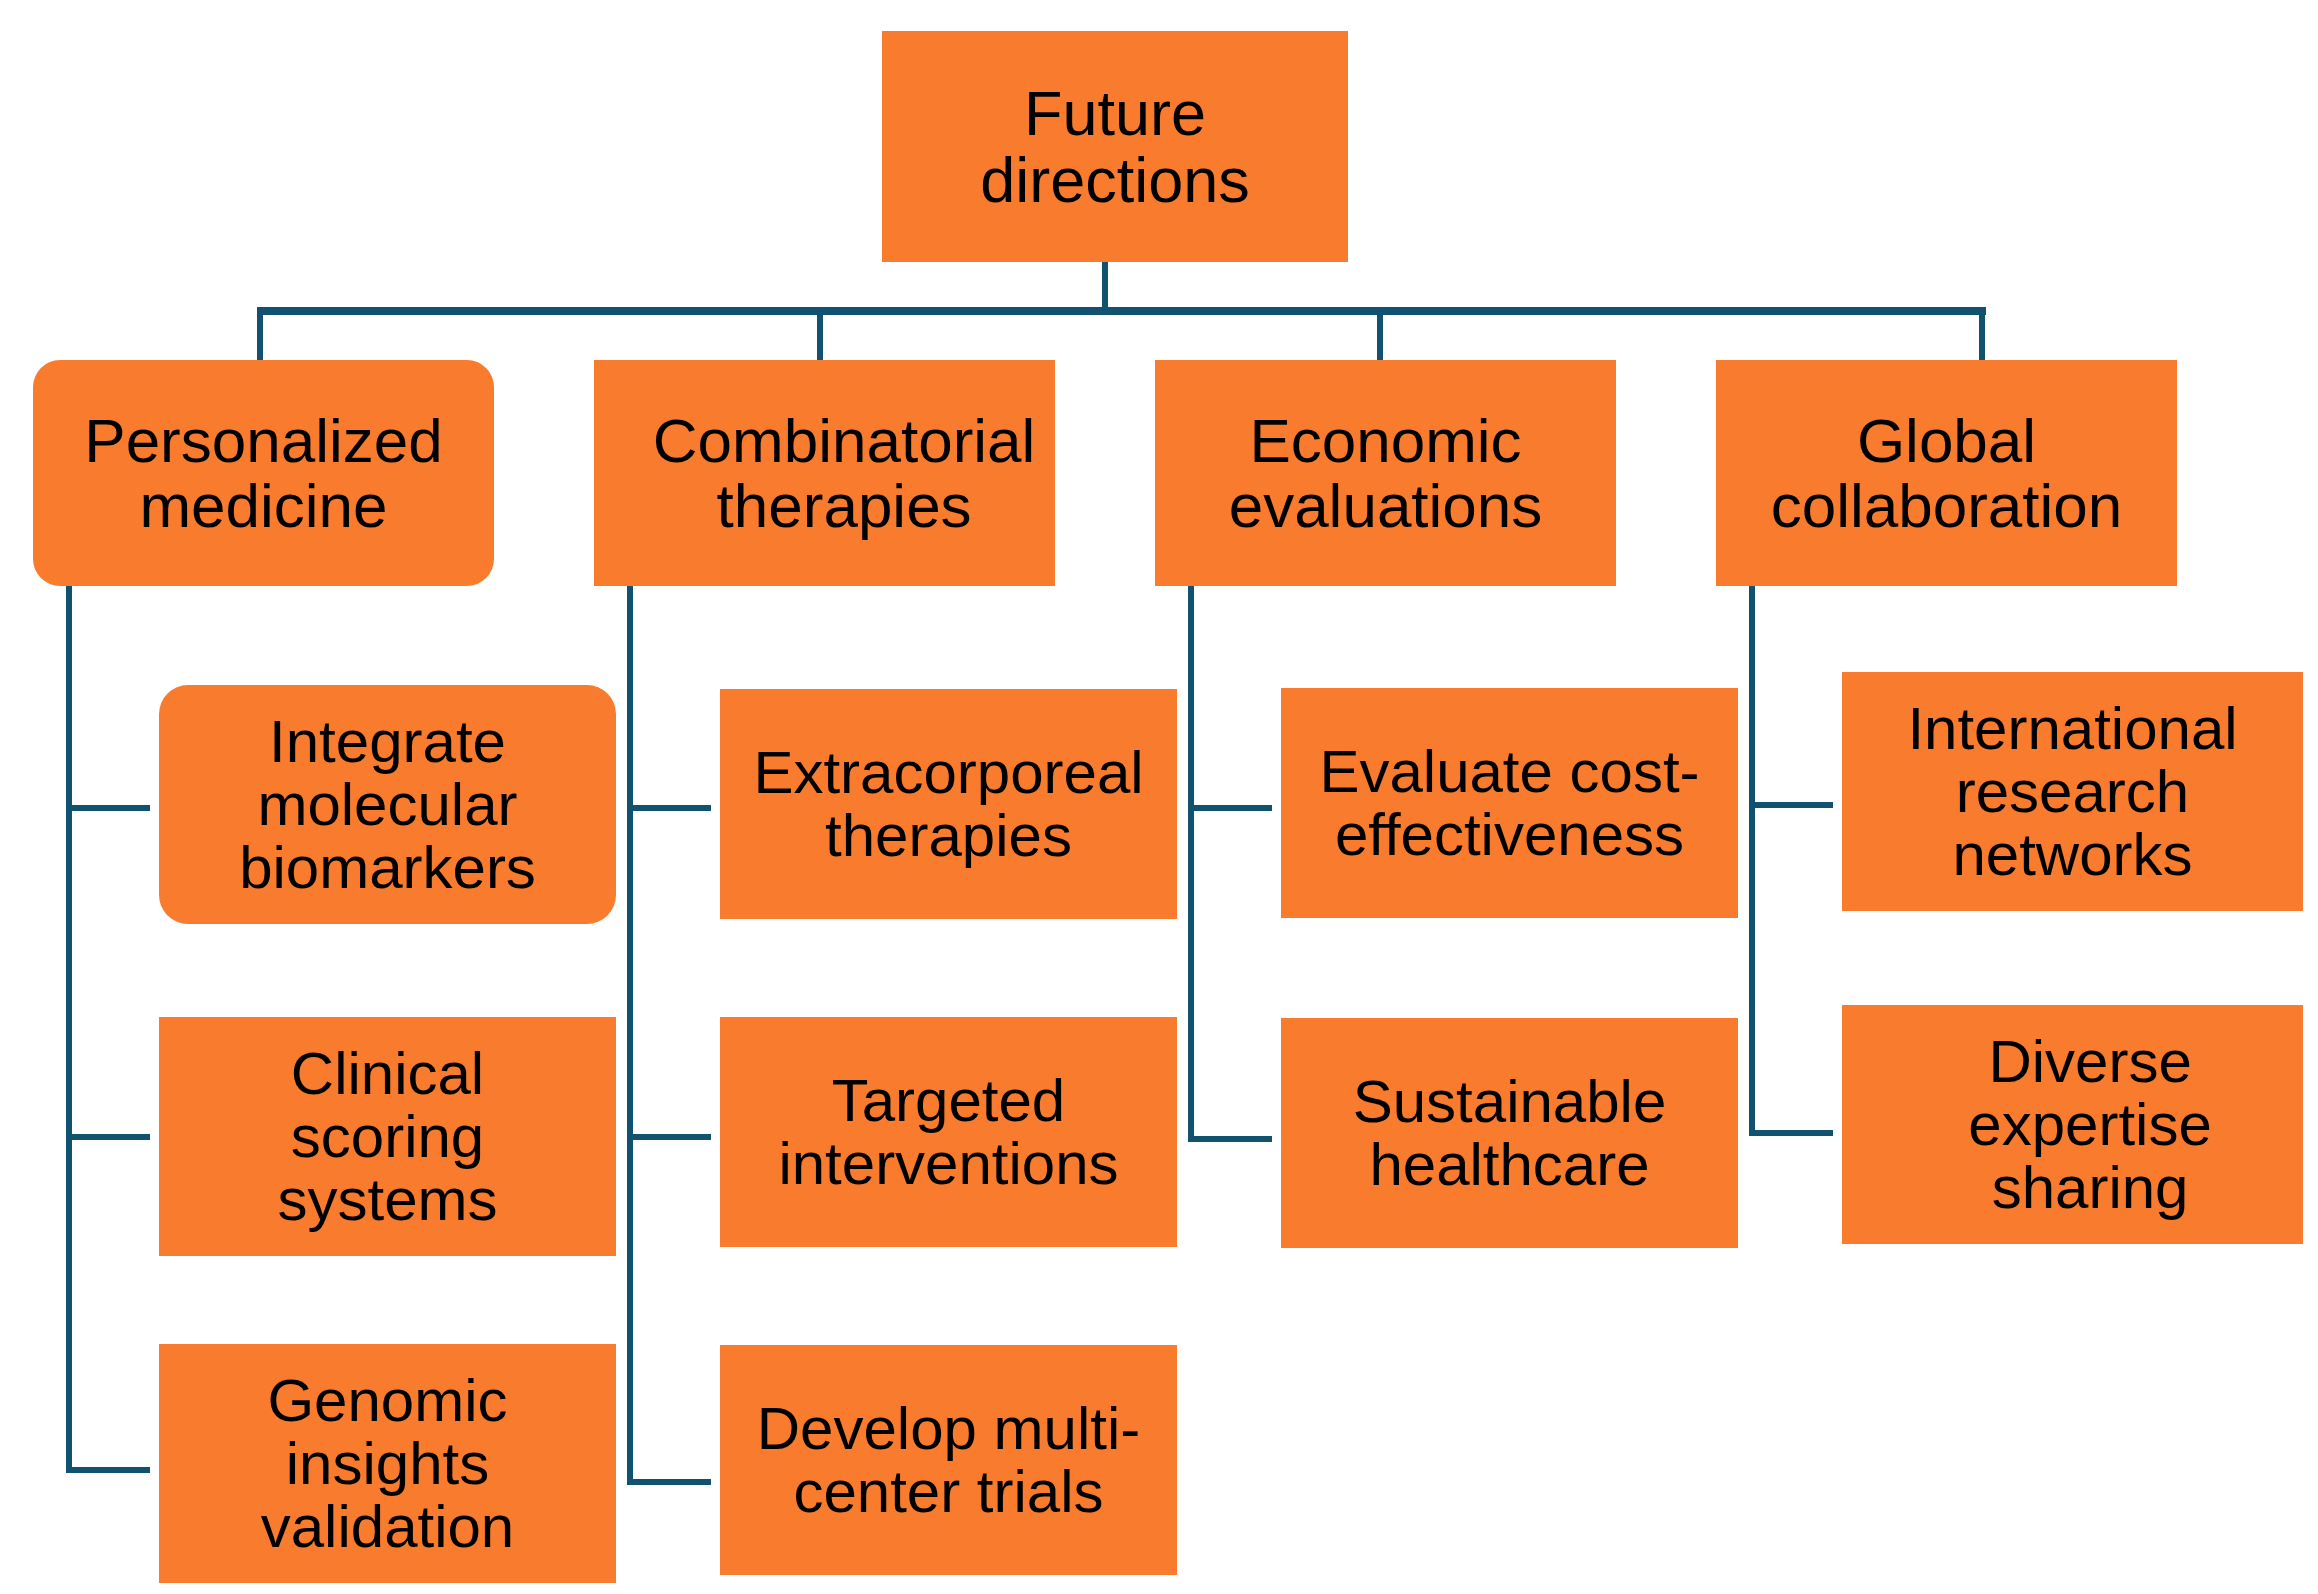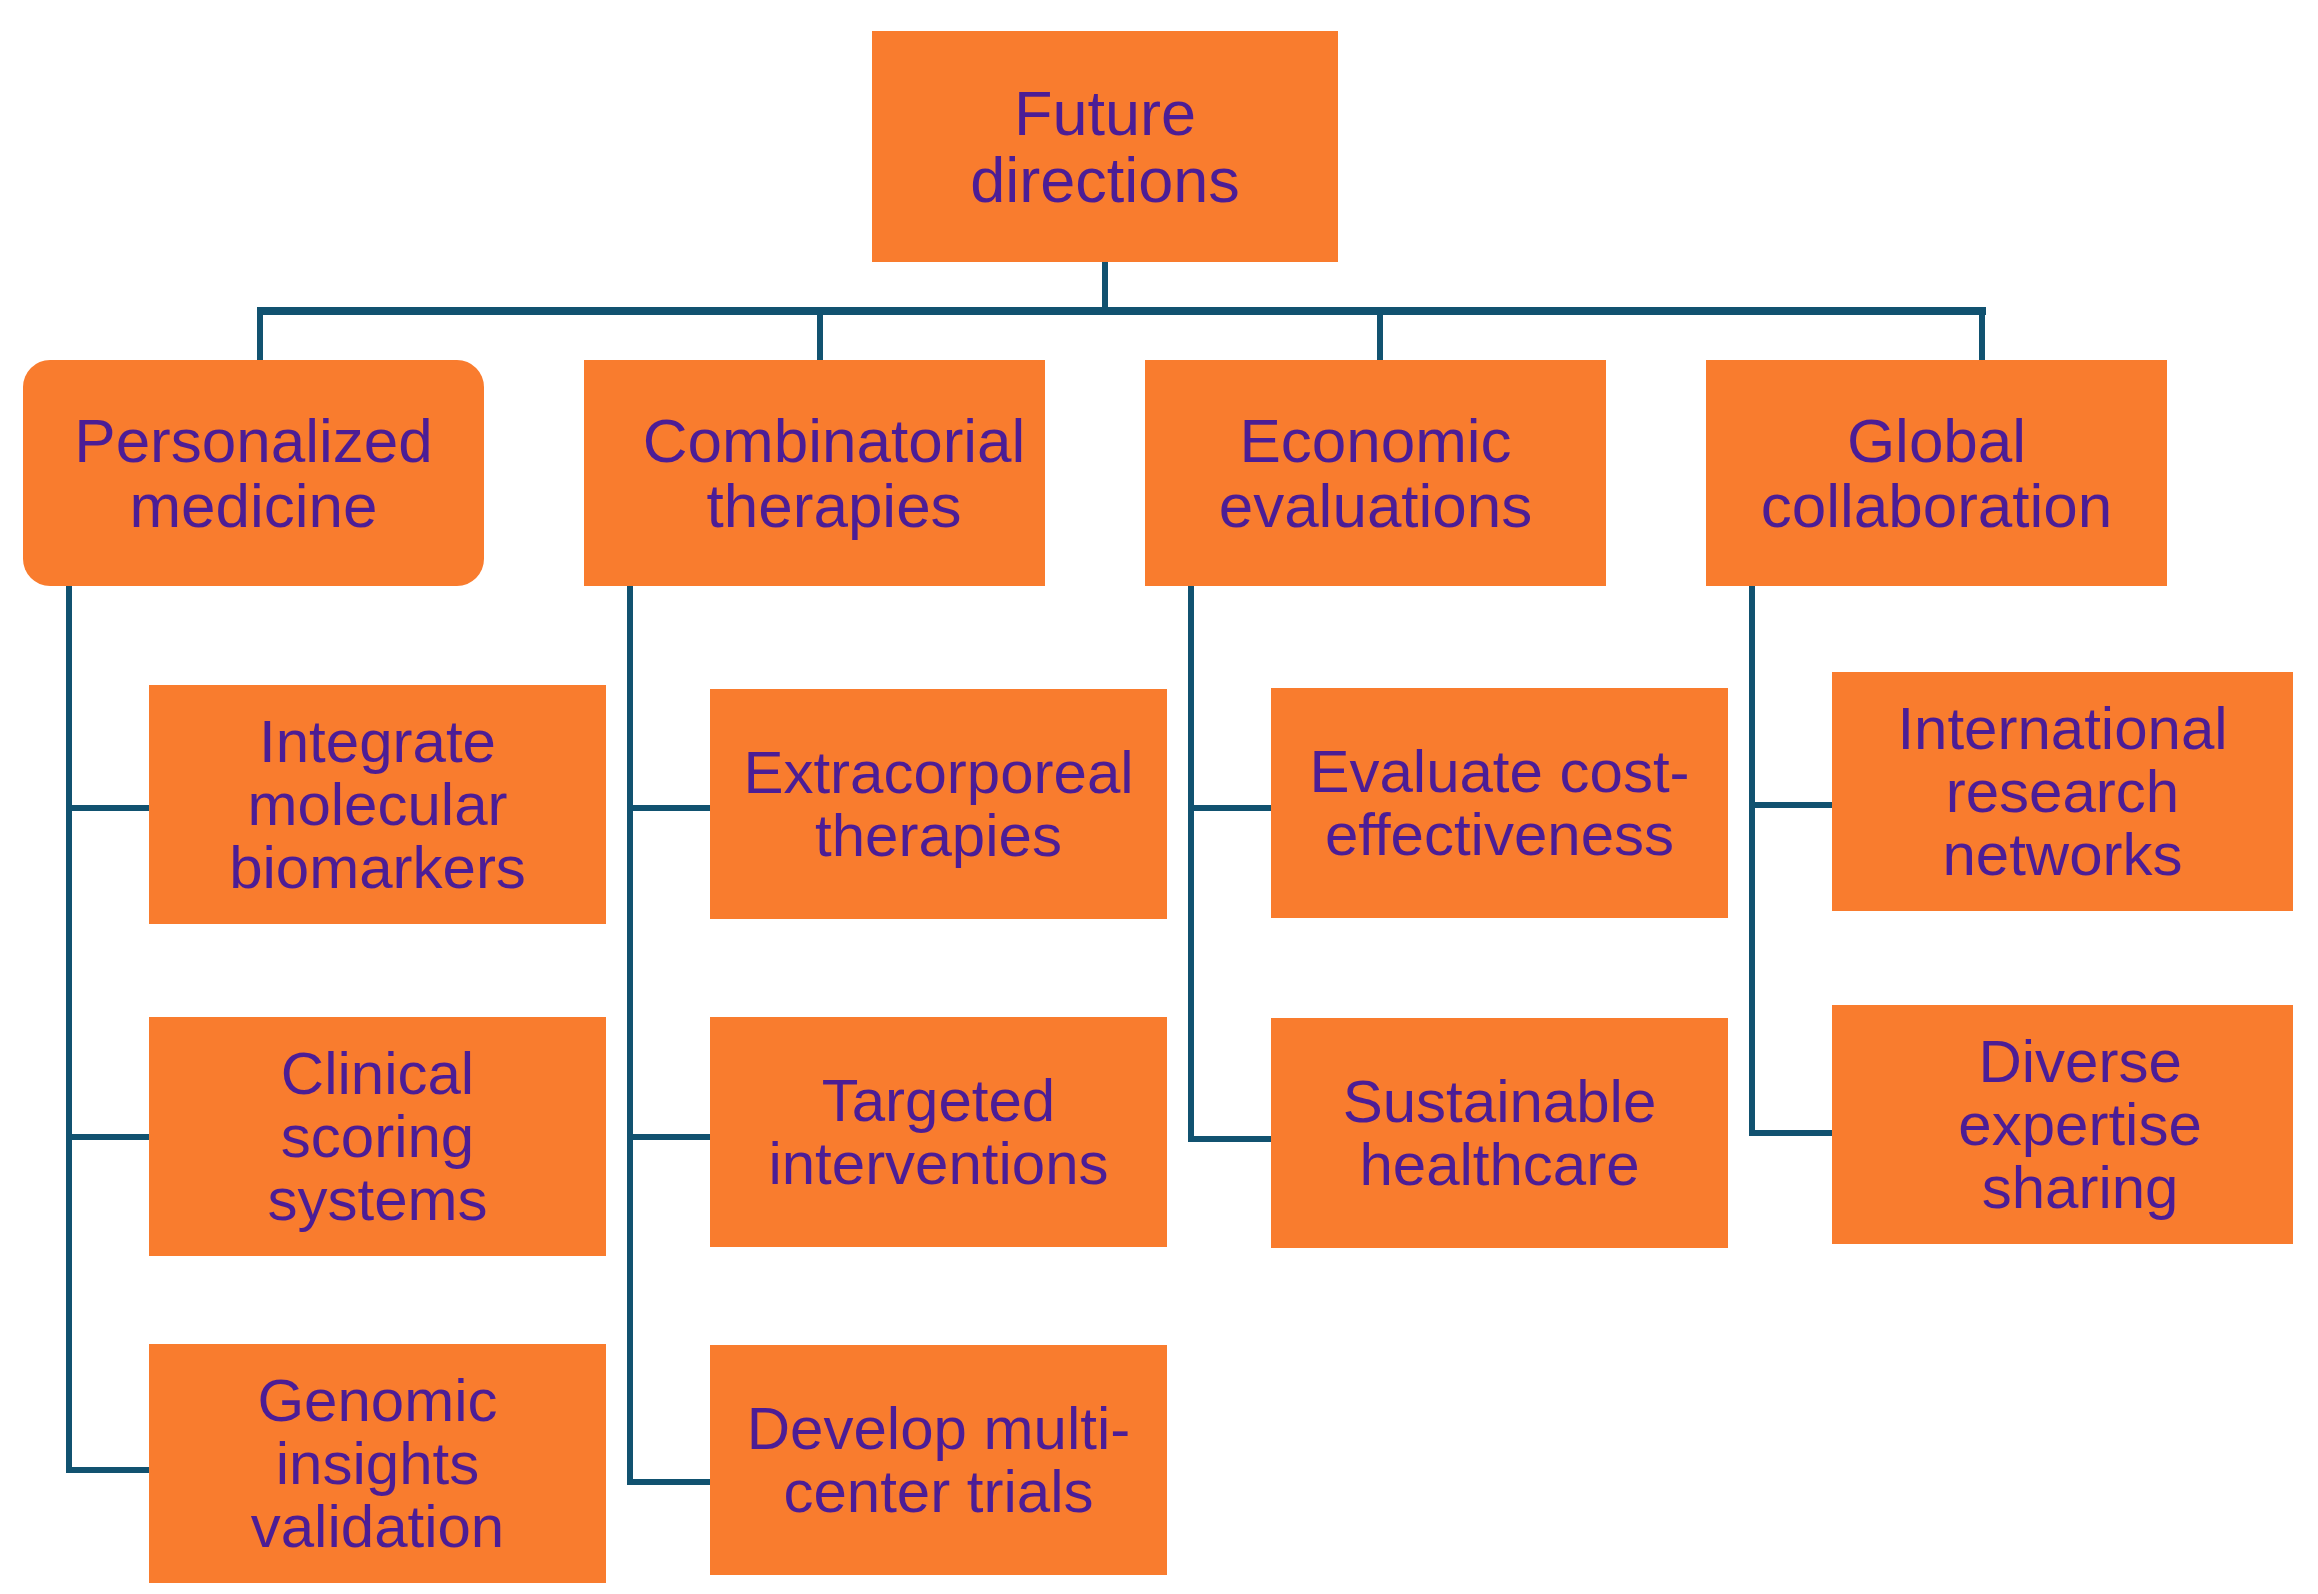--- a/index.html
+++ b/index.html
@@ -13,29 +13,30 @@
   #canvas {
     position: relative;
     width: 2319px;
     height: 1595px;
     background: #ffffff;
     overflow: hidden;
   }
   .node {
     position: absolute;
     background: #F97C2E;
-    color: #4c1d95;
+    color: #000000;
     display: flex;
     align-items: center;
     justify-content: center;
     text-align: center;
     line-height: 1.05;
     box-sizing: border-box;
     white-space: pre-line;
     padding: 3.5px 8.8px;
+    margin-left: 10px;
   }
   .node-root {
     font-size: 63px;
   }
   .node-l2 {
     font-size: 62px;
   }
   .node-leaf {
     font-size: 60px;
   }
@@ -74,21 +75,21 @@
 
   <div class="node node-l2" style="left:1706px; top:360px; width:461px; height:226px;">Global
 collaboration</div>
 
   <div class="conn conn-v" style="left:66px; top:586px; width:6.2px; height:886px;"></div>
 
   <div class="conn conn-h" style="left:66px; top:805px; width:84px; height:6.2px;"></div>
   <div class="conn conn-h" style="left:66px; top:1134px; width:84px; height:6.2px;"></div>
   <div class="conn conn-h" style="left:66px; top:1467px; width:84px; height:6.2px;"></div>
 
-  <div class="node node-leaf" style="left:149px; top:685px; width:457px; height:239px;">Integrate
+  <div class="node node-leaf" style="left:149px; top:685px; width:457px; height:239px;border-radius:29px;">Integrate
 molecular
 biomarkers</div>
 
   <div class="node node-leaf" style="left:149px; top:1017px; width:457px; height:239px;">Clinical
 scoring
 systems</div>
 
   <div class="node node-leaf" style="left:149px; top:1344px; width:457px; height:239px;">Genomic
 insights
 validation</div>

